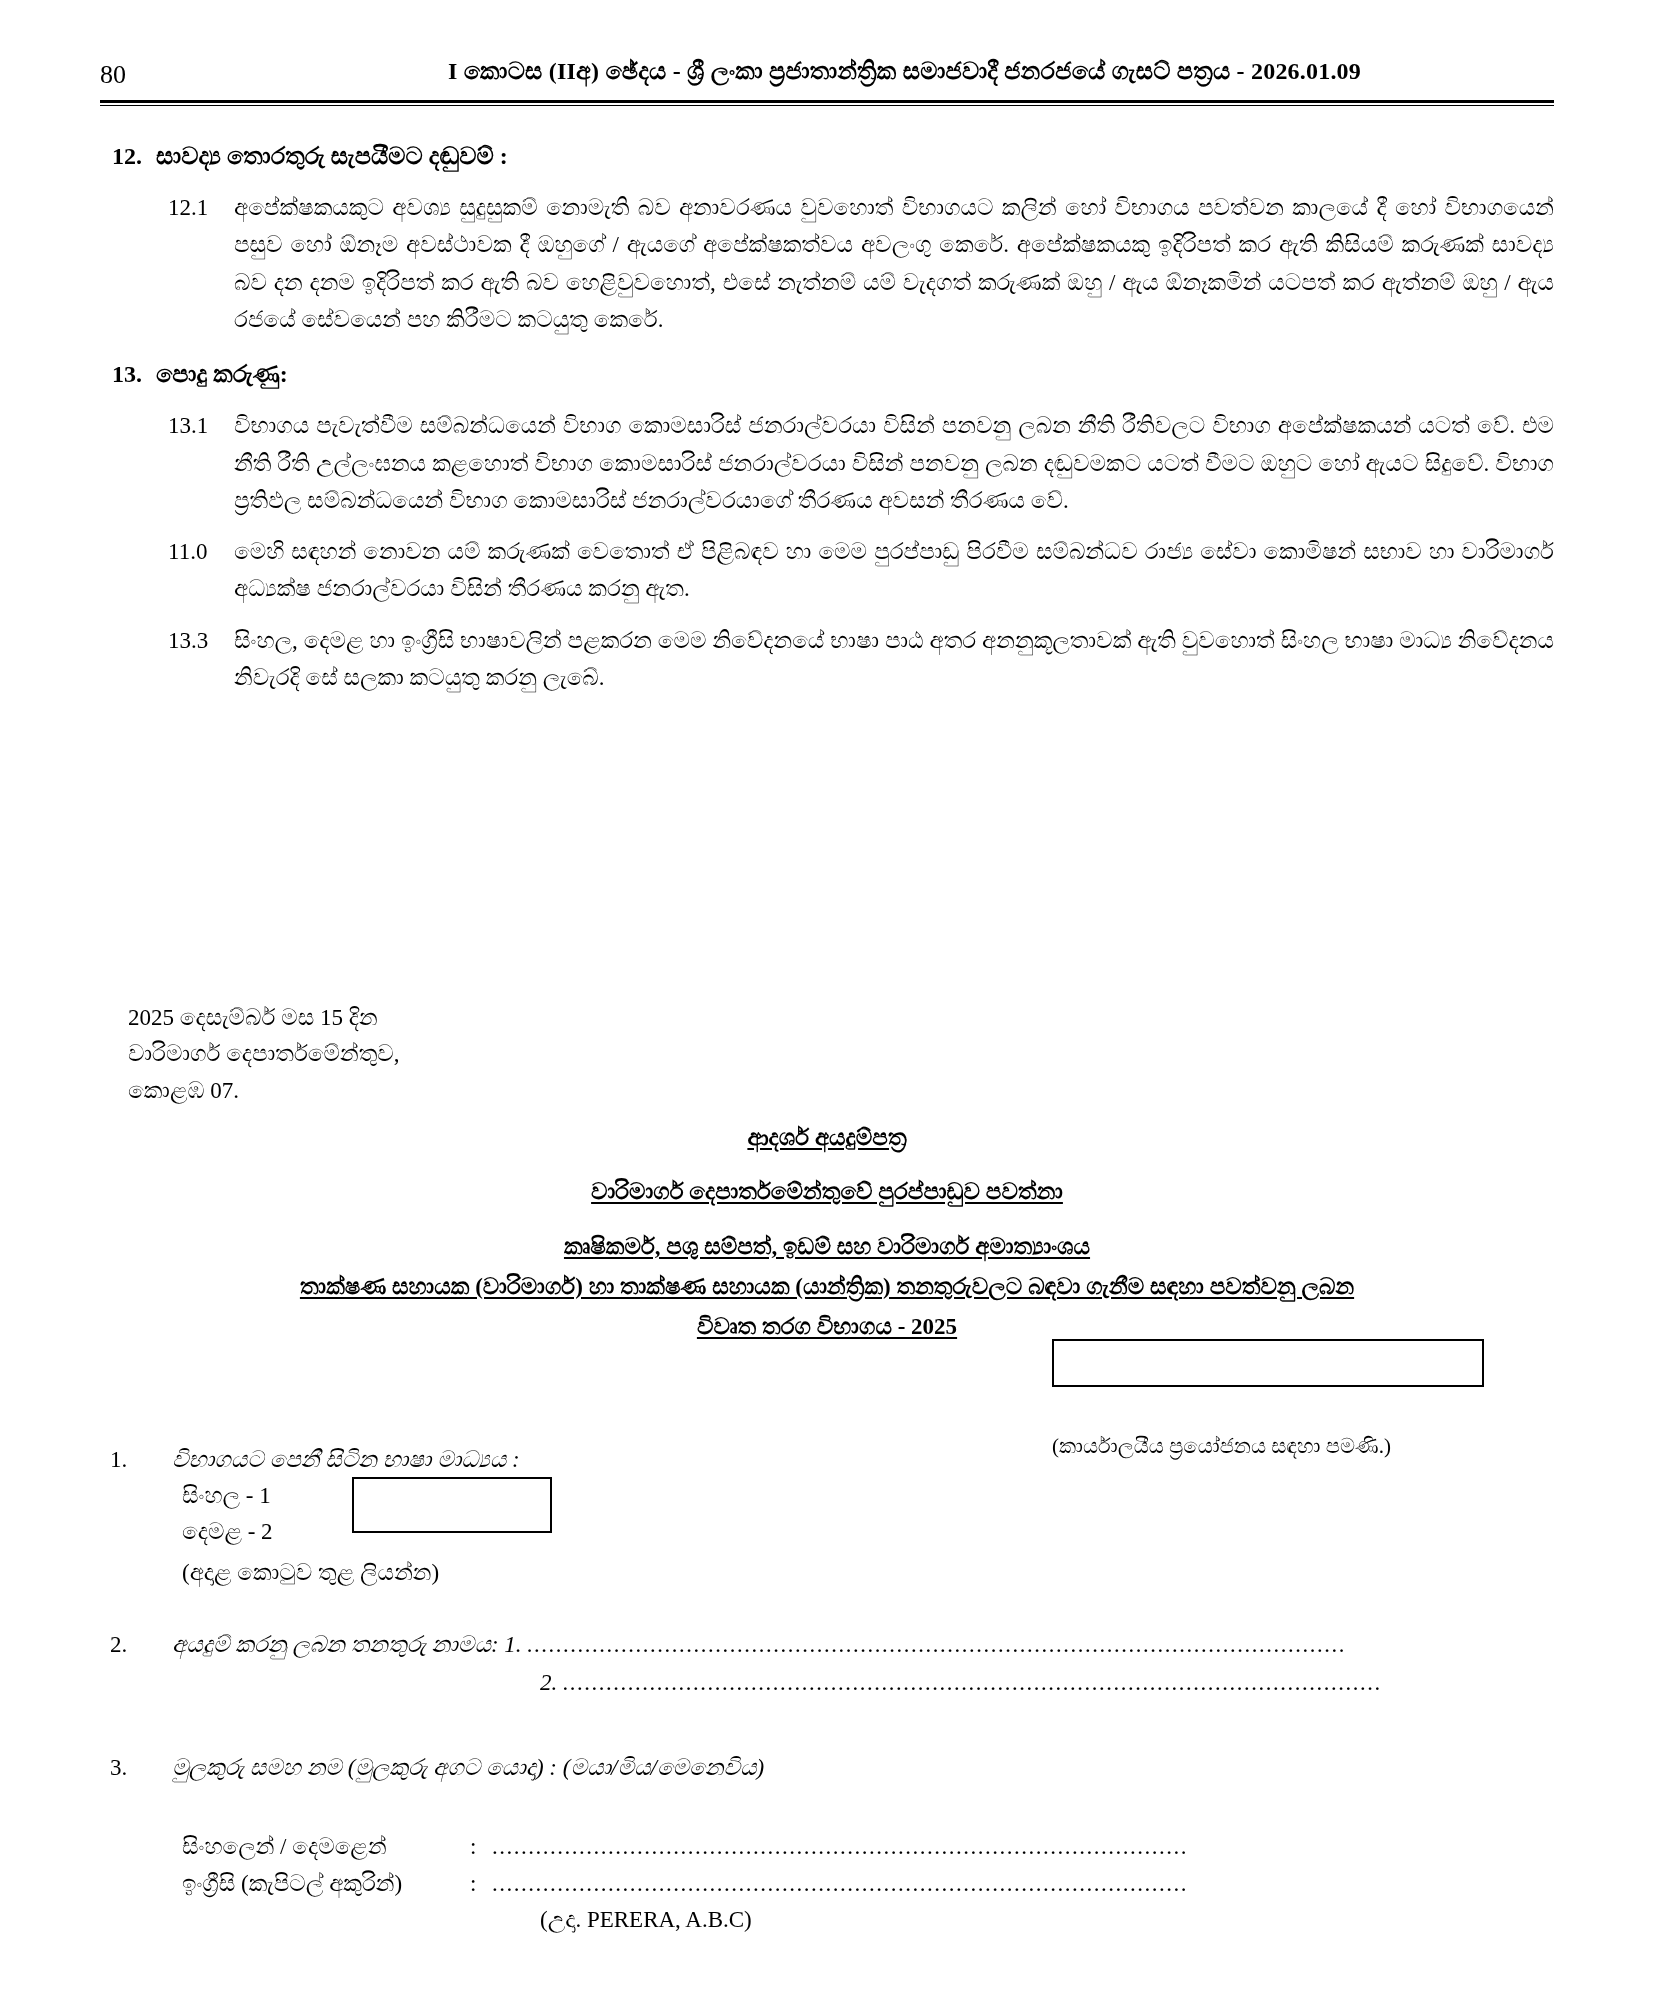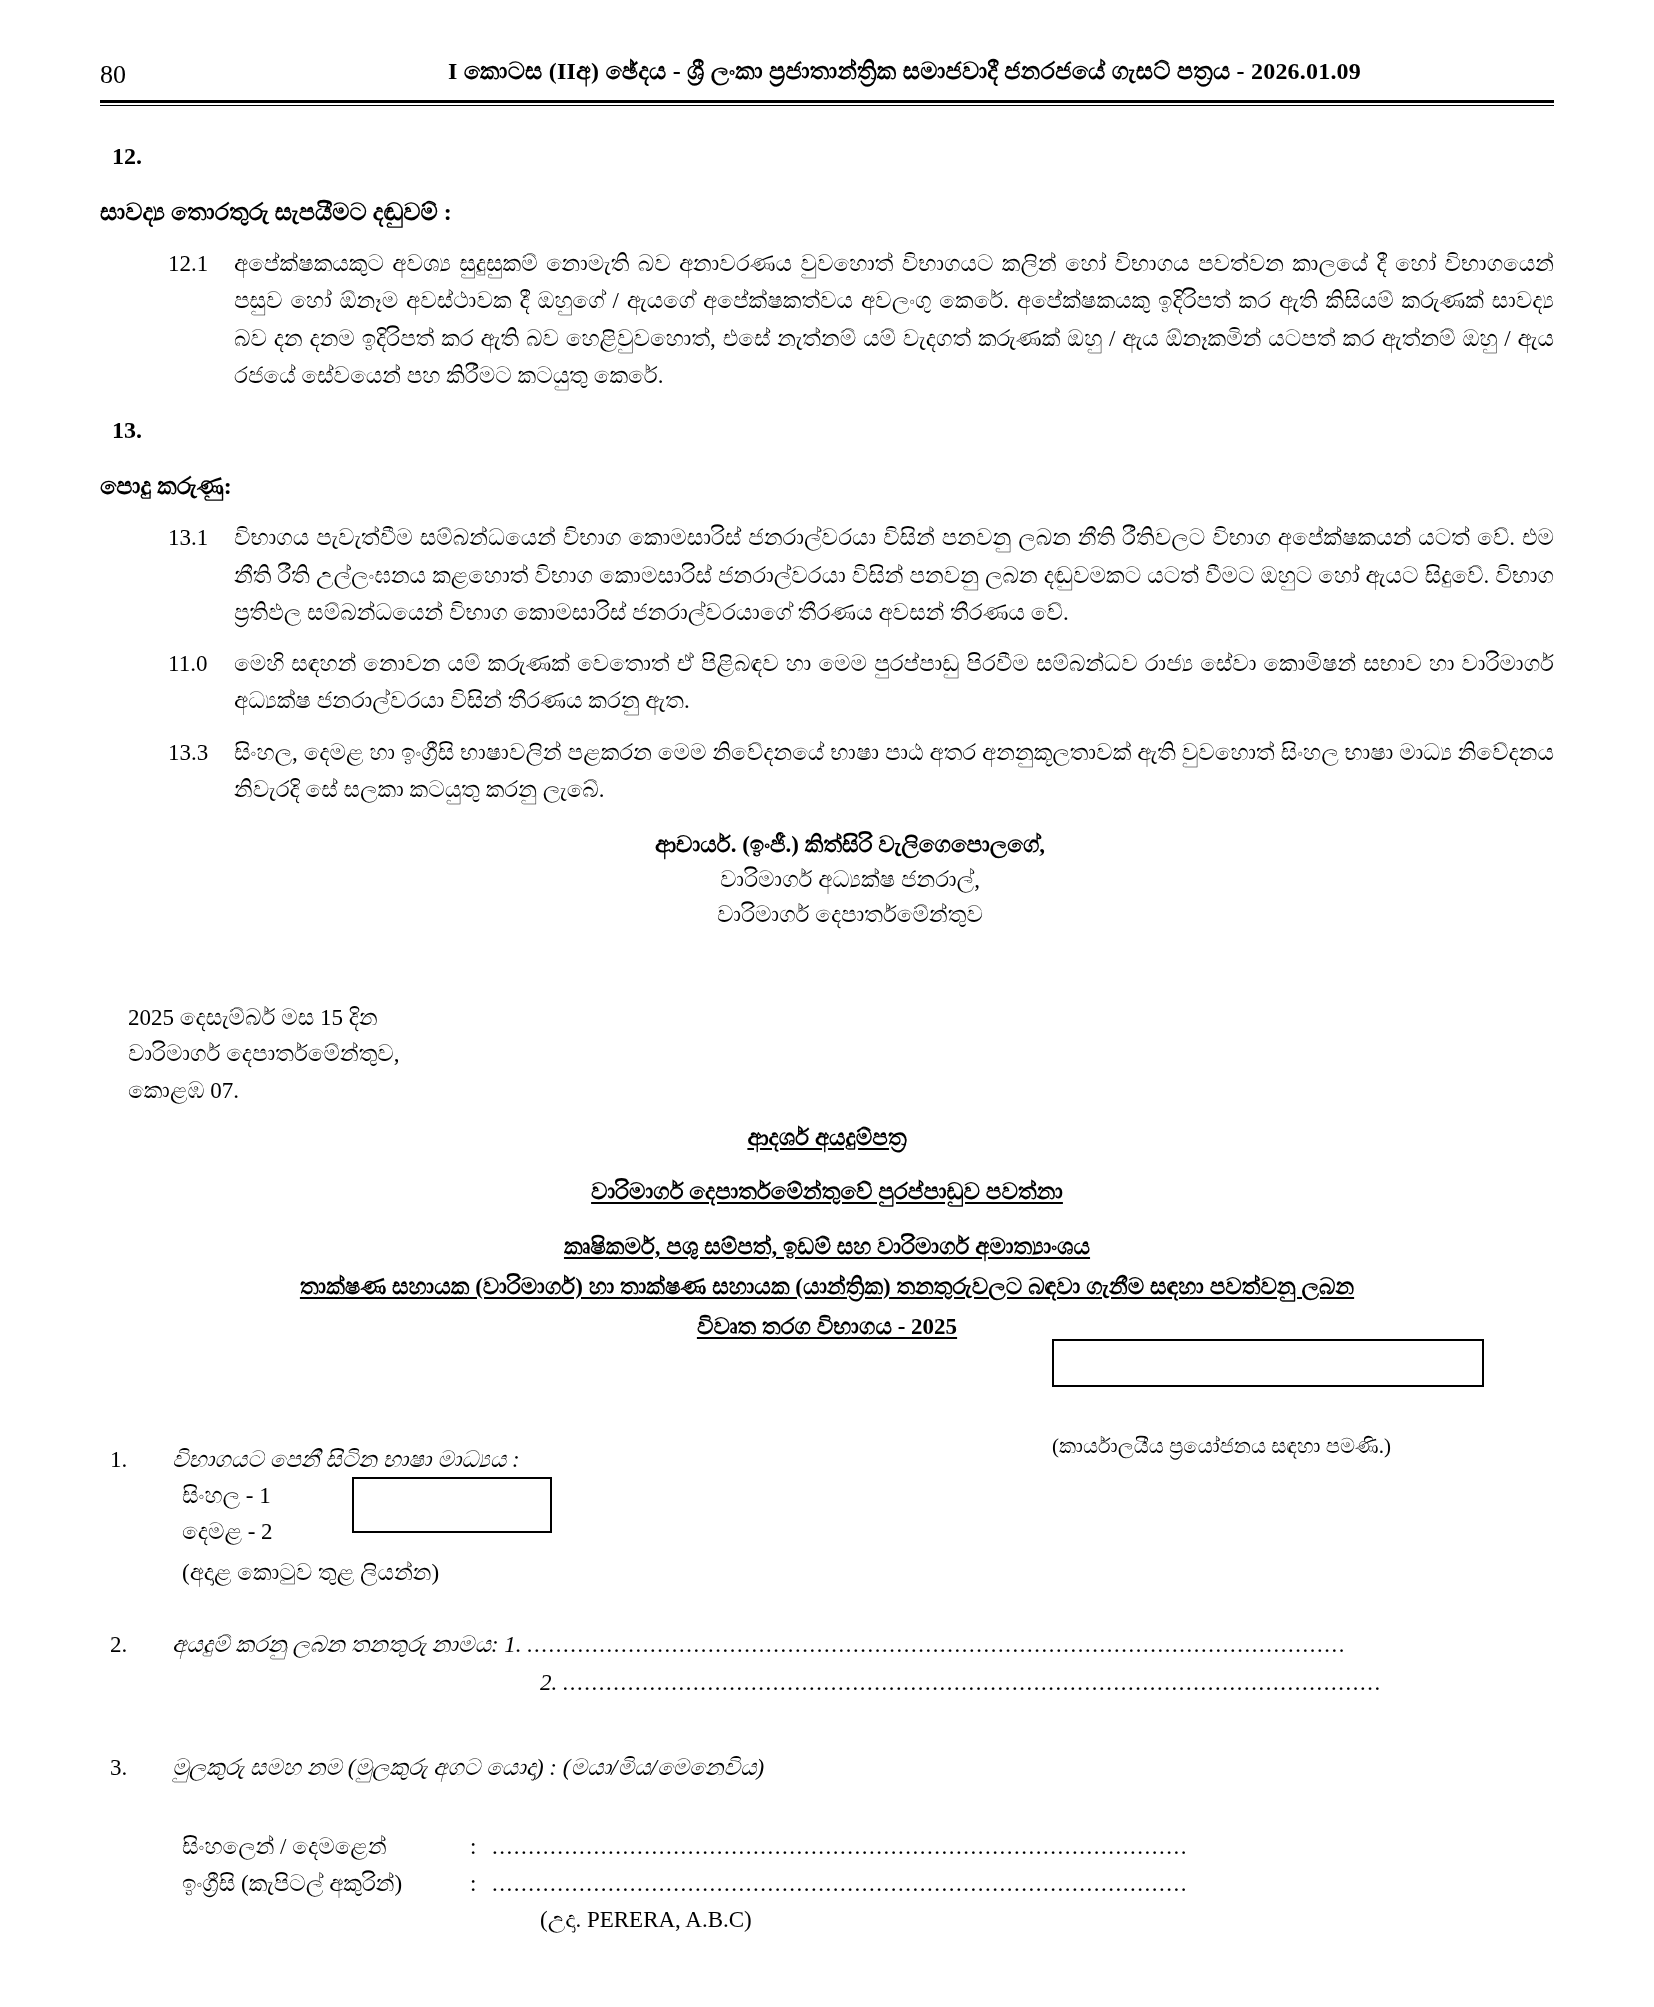--- a/index.html
+++ b/index.html
@@ -68,21 +68,20 @@
     position: absolute;
     top: 120px;
     left: 100px;
     width: 1454px;
   }
 
   .sec {
     display: flex;
     align-items: flex-start;
     margin-top: 18px;
-    flex-direction: column;
   }
   .sec-num {
     width: 56px;
     flex: 0 0 56px;
     font-size: 24px;
     font-weight: bold;
     line-height: 1.55;
     text-align: left;
     padding-left: 12px;
   }
@@ -266,25 +265,20 @@
     <div class="para">
       <div class="para-num">11.0</div>
       <div class="para-body">මෙහි සඳහන් නොවන යම් කරුණක් වෙතොත් ඒ පිළිබඳව හා මෙම පුරප්පාඩු පිරවීම සම්බන්ධව රාජ්‍ය සේවා කොමිෂන් සභාව හා වාරිමාර්ග අධ්‍යක්ෂ ජනරාල්වරයා විසින් තීරණය කරනු ඇත.</div>
     </div>
     <div class="para">
       <div class="para-num">13.3</div>
       <div class="para-body">සිංහල, දෙමළ හා ඉංග්‍රීසි භාෂාවලින් පළකරන මෙම නිවේදනයේ භාෂා පාඨ අතර අනනුකූලතාවක් ඇති වුවහොත් සිංහල භාෂා මාධ්‍ය නිවේදනය නිවැරදි සේ සලකා කටයුතු කරනු ලැබේ.</div>
     </div>
   </div>
 
-  <div class="signature">
-    <div class="sig-line sig-name">ආචාර්ය. (ඉංජී.) කිත්සිරි වැලිගෙපොලගේ,</div>
-    <div class="sig-line sig-role">වාරිමාර්ග අධ්‍යක්ෂ ජනරාල්,</div>
-    <div class="sig-line sig-dept">වාරිමාර්ග දෙපාර්තමේන්තුව</div>
-  </div>
 
   <div class="date-block">
     <div>2025 දෙසැම්බර් මස 15 දින</div>
     <div>වාරිමාර්ග දෙපාර්තමේන්තුව,</div>
     <div>කොළඹ 07.</div>
   </div>
 
   <div class="form-head">
     <div class="fh-line">
       <span class="u">ආදර්ශ අයදුම්පත්‍ර</span>

